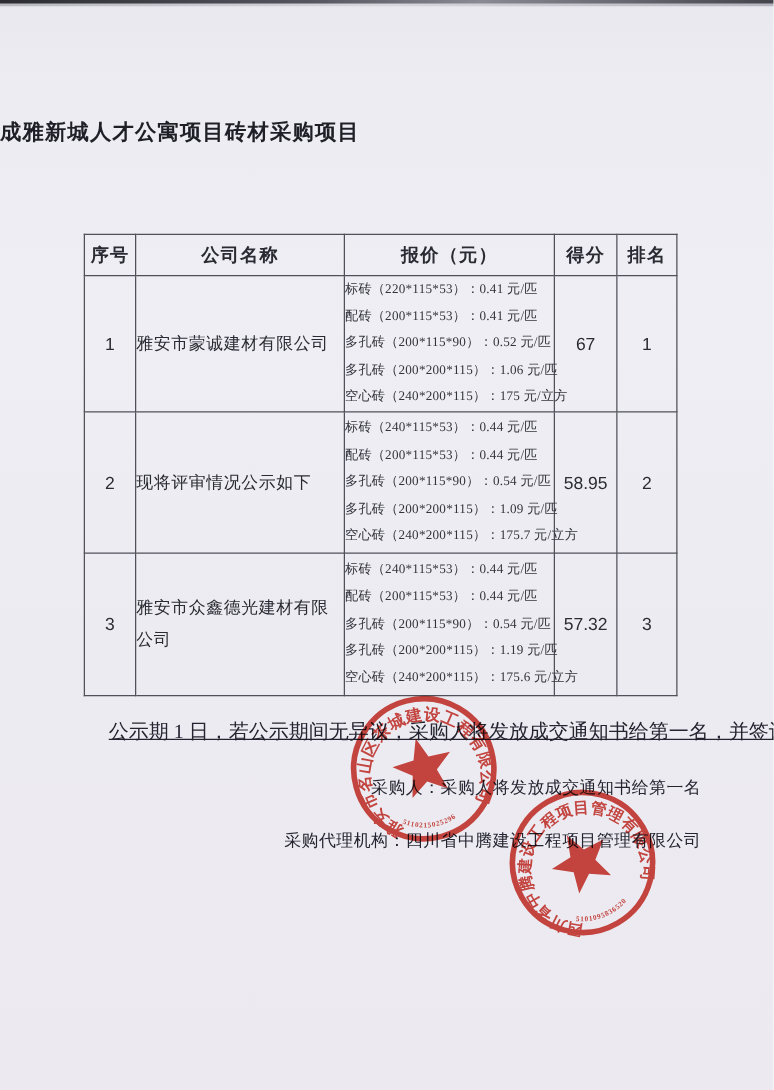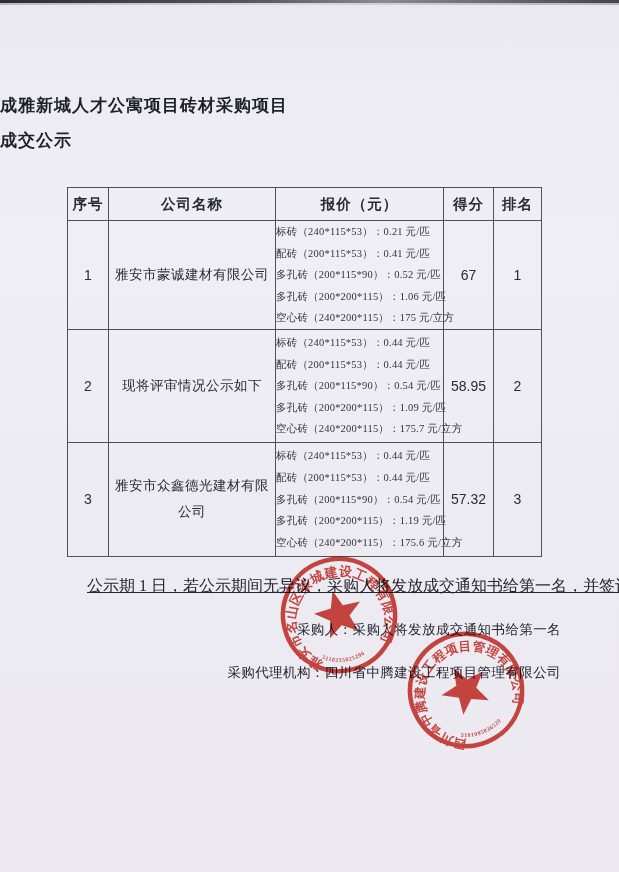--- a/index.html
+++ b/index.html
@@ -35,21 +35,21 @@
     border-collapse:collapse;table-layout:fixed;width:474px;
     color:#2a2a33;
   }
   table.award th, table.award td{
     border:1.4px solid #50505a;
     padding:0;
     vertical-align:middle;
   }
   th.h{font-size:14.5px;font-weight:bold;height:32px;text-align:center;letter-spacing:1px;}
   td.center{text-align:center;}
-  td.company{text-align:center;font-size:13.5px;line-height:26px;padding:0 7px;letter-spacing:0.5px;}
+  td.company{font-size:13.5px;line-height:26px;padding:0 7px;letter-spacing:0.5px;}
   td.quotes{padding:6px 4px 6px 9px;}
   td.quotes .qline{font-size:10.5px;line-height:21.6px;white-space:nowrap;letter-spacing:0.2px;color:#33333c;}
   .num{font-family:"Liberation Sans", sans-serif;font-size:14px;color:#2b2b33;}
   .r1{height:107px;}
   .r2{height:113px;}
   .r3{height:114px;}
   .notice{
     position:absolute;top:577px;left:61px;width:500px;
     font-size:16px;line-height:18px;text-indent:26px;color:#242430;
     white-space:nowrap;
@@ -70,21 +70,20 @@
   .seal text{fill:currentColor;font-family:"Liberation Serif", serif;font-weight:bold;}
 </style>
 </head>
 <body>
 
 <div class="page">
   <div class="scan-edge"></div>
   <div class="scan-edge2"></div>
 
   <div class="title t1">成雅新城人才公寓项目砖材采购项目</div>
-  <div class="title t2">成交公示</div>
 
 
   <table class="award">
     <colgroup>
       <col style="width:41px">
         <col style="width:167px">
         <col style="width:168px">
         <col style="width:50px">
         <col style="width:48px">
     </colgroup>
@@ -93,21 +92,21 @@
       <th class="h">序号</th>
       <th class="h">公司名称</th>
       <th class="h">报价（元）</th>
       <th class="h">得分</th>
       <th class="h">排名</th>
     </tr>
     <tr class="r1">
       <td class="center num">1</td>
       <td class="company">雅安市蒙诚建材有限公司</td>
       <td class="quotes">
-        <div class="qline">标砖（240*115*53）：0.21 元/匹</div>
+        <div class="qline">标砖（220*115*53）：0.41 元/匹</div>
         <div class="qline">配砖（200*115*53）：0.41 元/匹</div>
         <div class="qline">多孔砖（200*115*90）：0.52 元/匹</div>
         <div class="qline">多孔砖（200*200*115）：1.06 元/匹</div>
         <div class="qline">空心砖（240*200*115）：175 元/立方</div>
       </td>
       <td class="center num">67</td>
       <td class="center num">1</td>
     </tr>
     <tr class="r2">
       <td class="center num">2</td>

